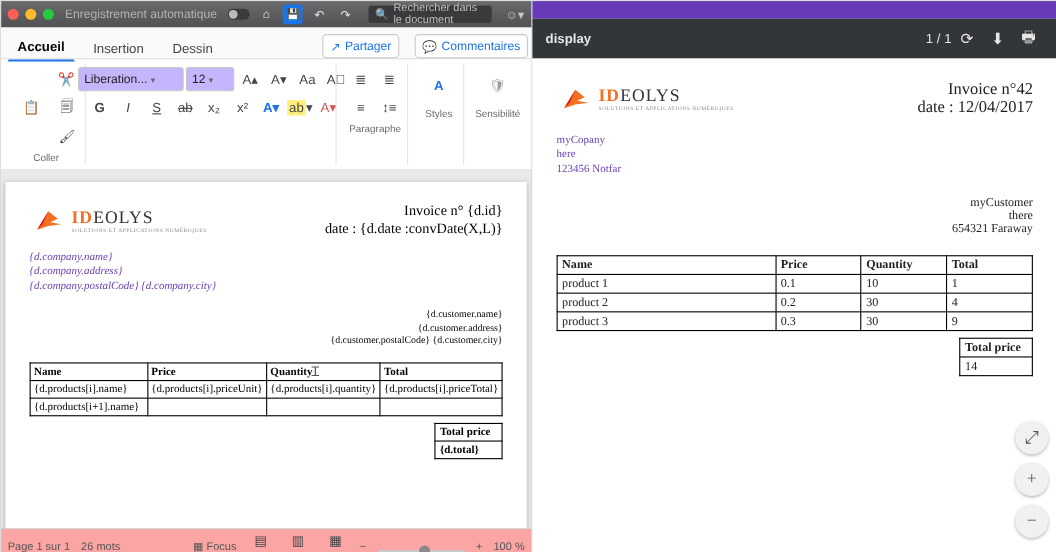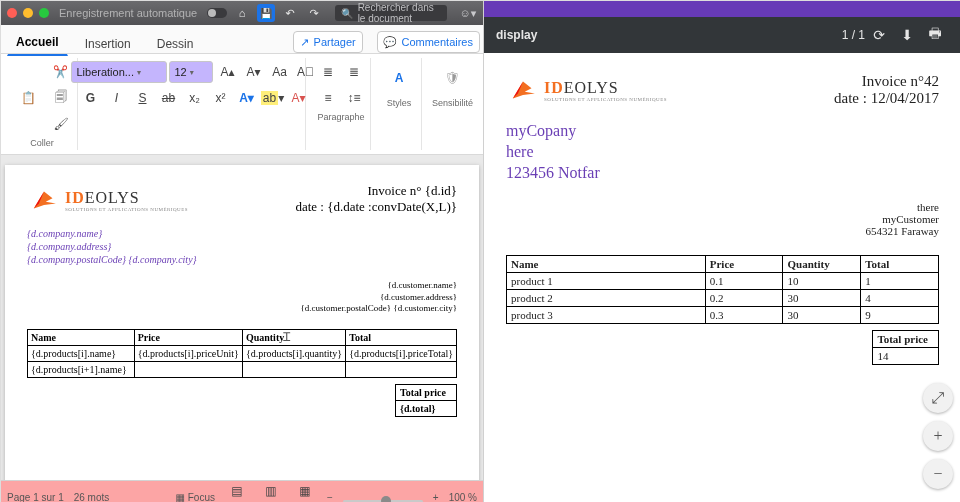--- a/index.html
+++ b/index.html
@@ -54,21 +54,21 @@
 .zoomtrack:before{content:"";position:absolute;left:38px;top:-4px;width:10px;height:10px;border-radius:50%;background:#8a8a8a}
 
 #right{flex:1;display:flex;flex-direction:column;background:#fff}
 .purplebar{height:16px;background:#673ab7}
 .pdfbar{height:36px;background:#323639;color:#e6e6e6;display:flex;align-items:center;padding:0 12px;font-size:12px}
 .pdfbar .title{font-weight:600}
 .pdfbar .center{flex:1;text-align:right}
 .pdfbar .act{width:28px;text-align:center;cursor:pointer;font-size:14px}
 .pdfpage{flex:1;overflow:auto;padding:20px 22px;font-family:"Liberation Serif","Times New Roman",serif;font-size:12px;position:relative}
 .pdfpage .rightblock{font-size:15px}
-.pdfpage .purple{font-style:normal;font-size:16px}
+.pdfpage .purple{font-style:normal;font-size:10px}
 .pdfpage .custblock{text-align:right;font-size:11px;margin-top:18px}
 table.pdf{border-collapse:collapse;width:100%;margin-top:18px;font-size:11px}
 table.pdf th,table.pdf td{border:1px solid #000;padding:2px 4px;text-align:left}
 .fab-col{position:absolute;right:8px;top:330px;display:flex;flex-direction:column;gap:8px}
 .fab{width:30px;height:30px;border-radius:50%;background:#f1f1f1;box-shadow:0 1px 3px rgba(0,0,0,.3);display:flex;align-items:center;justify-content:center;font-size:16px;color:#555;cursor:pointer}
 </style>
 </head>
 <body>
 
 <div id="root">
@@ -285,22 +285,22 @@
         </div>
       </div>
 
       <div class="purple" style="margin-top:14px">
         <div>myCopany</div>
         <div>here</div>
         <div>123456 Notfar</div>
       </div>
 
       <div class="custblock">
+        <div>myCustomer</div>
         <div>there</div>
-        <div>myCustomer</div>
         <div>654321 Faraway</div>
       </div>
 
       <table class="pdf">
         <tbody>
             <tr>
           <th style="width:46%">Name</th>
           <th style="width:18%">Price</th>
           <th style="width:18%">Quantity</th>
           <th>Total</th>

